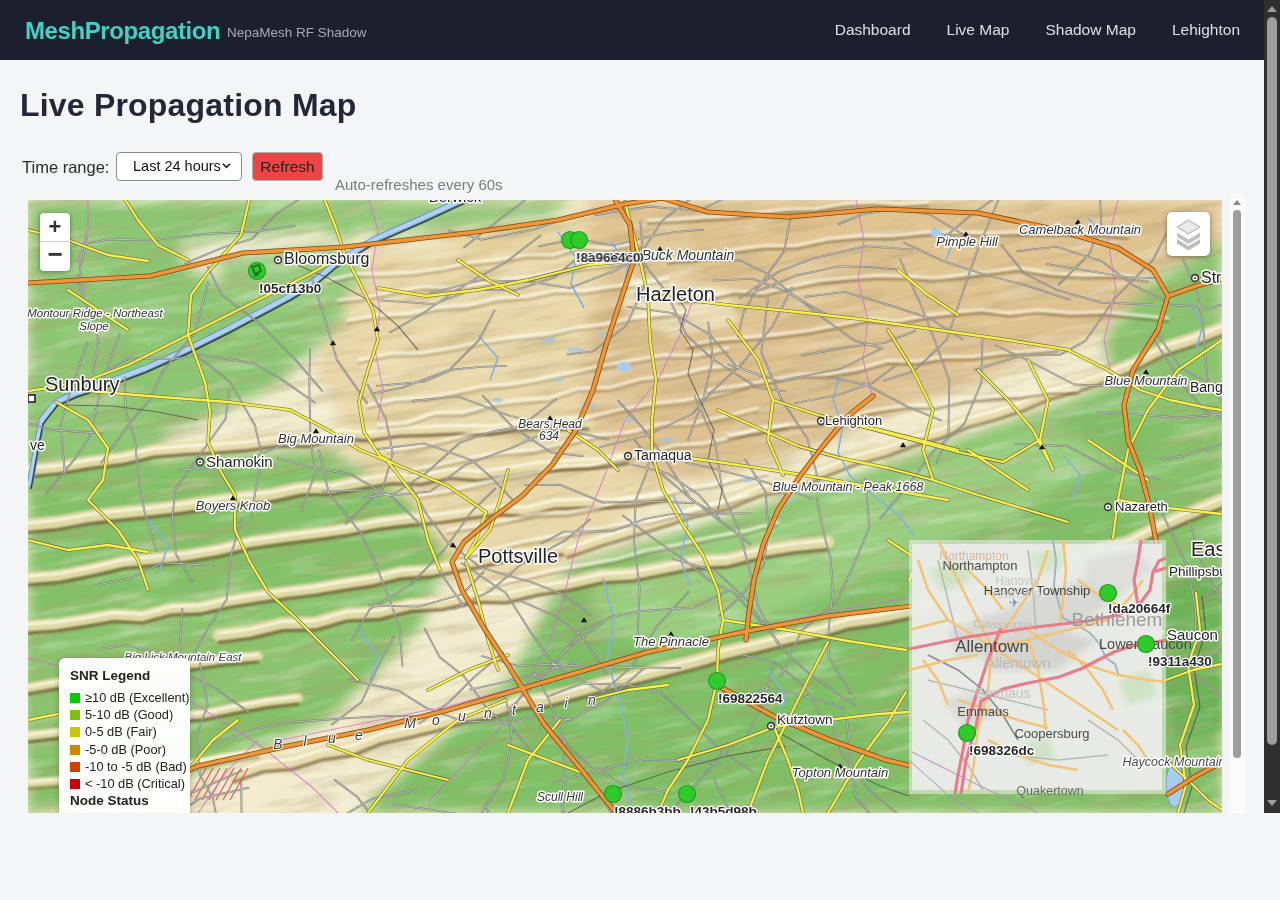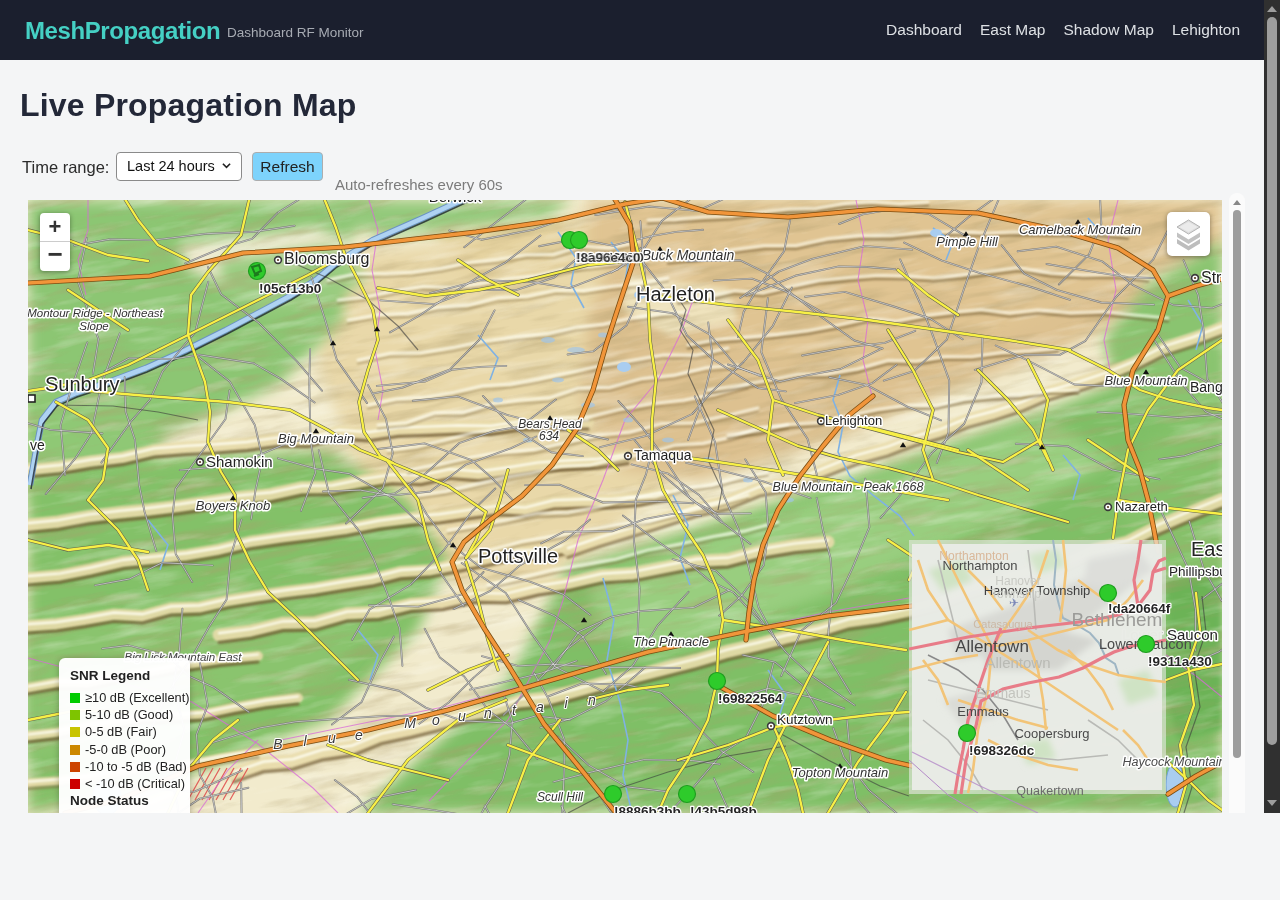--- a/index.html
+++ b/index.html
@@ -1,25 +1,25 @@
 <!DOCTYPE html>
 <html><head><meta charset="utf-8"><title>MeshPropagation</title>
 <style>
 * { margin:0; padding:0; box-sizing:border-box; }
 html,body { width:1280px; height:900px; overflow:hidden; background:#f4f5f6; font-family:"Liberation Sans", sans-serif; }
 .hdr { position:absolute; left:0; top:0; width:1264px; height:60px; background:#1b1f2e; }
 .brand { position:absolute; left:25px; top:17px; font-size:24px; font-weight:bold; color:#45d0c4; letter-spacing:-0.4px; }
 .sub { position:absolute; left:227px; top:25px; font-size:13.5px; color:#a7abb3; }
 .nav { position:absolute; right:24px; top:21px; font-size:15.5px; color:#dde0e4; }
-.nav span { margin-left:18px; }
+.nav span { margin-left:36px; }
 h1 { position:absolute; left:20px; top:87px; font-size:32px; font-weight:bold; color:#232838; letter-spacing:0.2px; }
 .ctl { position:absolute; left:22px; top:158px; font-size:16.5px; color:#2b2b2b; }
-.sel { position:absolute; left:116px; top:152px; width:126px; height:29px; background:#fff; border:1px solid #8a8a8a; border-radius:4px; font-size:14.5px; color:#111; text-align:left; padding-left:10px; line-height:27px; }
+.sel { position:absolute; left:116px; top:152px; width:126px; height:29px; background:#fff; border:1px solid #8a8a8a; border-radius:4px; font-size:14.5px; color:#111; text-align:left; padding-left:16px; line-height:27px; }
 .sel .chev { position:absolute; right:10px; top:8px; width:9px; height:9px; }
-.btn { position:absolute; left:252px; top:152px; width:71px; height:29px; background:#7dd3fc; border:1px solid #adadad; border-radius:4px; font-size:15.5px; color:#222; text-align:center; line-height:27px; }
+.btn { position:absolute; left:252px; top:152px; width:71px; height:29px; background:#ef4444; border:1px solid #adadad; border-radius:4px; font-size:15.5px; color:#222; text-align:center; line-height:27px; }
 .auto { position:absolute; left:335px; top:176px; font-size:15px; color:#7b7b7b; }
 .map { position:absolute; left:28px; top:200px; width:1194px; height:613px; overflow:hidden; background:#f2ebcd; }
 .zoomctl { position:absolute; left:12px; top:13px; width:30px; height:58px; background:#fff; border-radius:4px; box-shadow:0 1px 5px rgba(0,0,0,0.4); z-index:20; }
 .zoomctl .zi, .zoomctl .zo { position:absolute; left:0; width:30px; height:29px; text-align:center; font-size:22px; font-weight:bold; color:#333; line-height:28px; }
 .zoomctl .zi { top:0; border-bottom:1px solid #ccc; }
 .zoomctl .zo { top:29px; font-size:26px; line-height:25px; }
 .layerctl { position:absolute; left:1139px; top:12px; width:43px; height:44px; background:#fff; border-radius:5px; box-shadow:0 1px 5px rgba(0,0,0,0.4); z-index:20; }
 .legend { position:absolute; left:31px; top:458px; width:131px; background:rgba(255,255,255,0.97); border-radius:6px; box-shadow:0 1px 6px rgba(0,0,0,0.25); padding:10px 0 12px 11px; z-index:20; font-size:12.8px; color:#222; white-space:nowrap; overflow:visible; }
 .legend .t { font-weight:bold; font-size:13.5px; margin-bottom:8px; }
 .legend .r { margin-top:4.2px; line-height:13px; white-space:nowrap; }
@@ -29,22 +29,22 @@
 .sb1t { position:absolute; left:4px; top:17px; width:8px; height:548px; background:#9d9d9d; border-radius:4px; }
 .sb2 { position:absolute; left:1264px; top:0; width:16px; height:813px; background:#303030; }
 .sb2t { position:absolute; left:2.5px; top:17px; width:10px; height:728px; background:#9e9e9e; border-radius:5px; }
 .tri-u { width:0; height:0; border-left:5px solid transparent; border-right:5px solid transparent; border-bottom:6px solid #9e9e9e; position:absolute; left:3px; top:6px; }
 .tri-d { width:0; height:0; border-left:5px solid transparent; border-right:5px solid transparent; border-top:6px solid #9e9e9e; position:absolute; left:3px; top:800px; }
 .tri-u2 { width:0; height:0; border-left:4px solid transparent; border-right:4px solid transparent; border-bottom:5px solid #888; position:absolute; left:4px; top:7px; }
 </style></head>
 <body>
 <div class="hdr">
   <div class="brand">MeshPropagation</div>
-  <div class="sub">Dashboard RF Monitor</div>
-  <div class="nav"><span>Dashboard</span><span>East Map</span><span>Shadow Map</span><span>Lehighton</span></div>
+  <div class="sub">NepaMesh RF Shadow</div>
+  <div class="nav"><span>Dashboard</span><span>Live Map</span><span>Shadow Map</span><span>Lehighton</span></div>
 </div>
 <h1>Live Propagation Map</h1>
 <div class="ctl">Time range:</div>
 <div class="sel">Last 24 hours<svg class="chev" viewBox="0 0 10 10">
       <path d="M1 3 L5 7 L9 3" fill="none" stroke="#222" stroke-width="1.8"></path>
     </svg></div>
 <div class="btn">Refresh</div>
 <div class="auto">Auto-refreshes every 60s</div>
 <div class="map">
 <svg width="1194" height="613" viewBox="0 0 1194 613">

